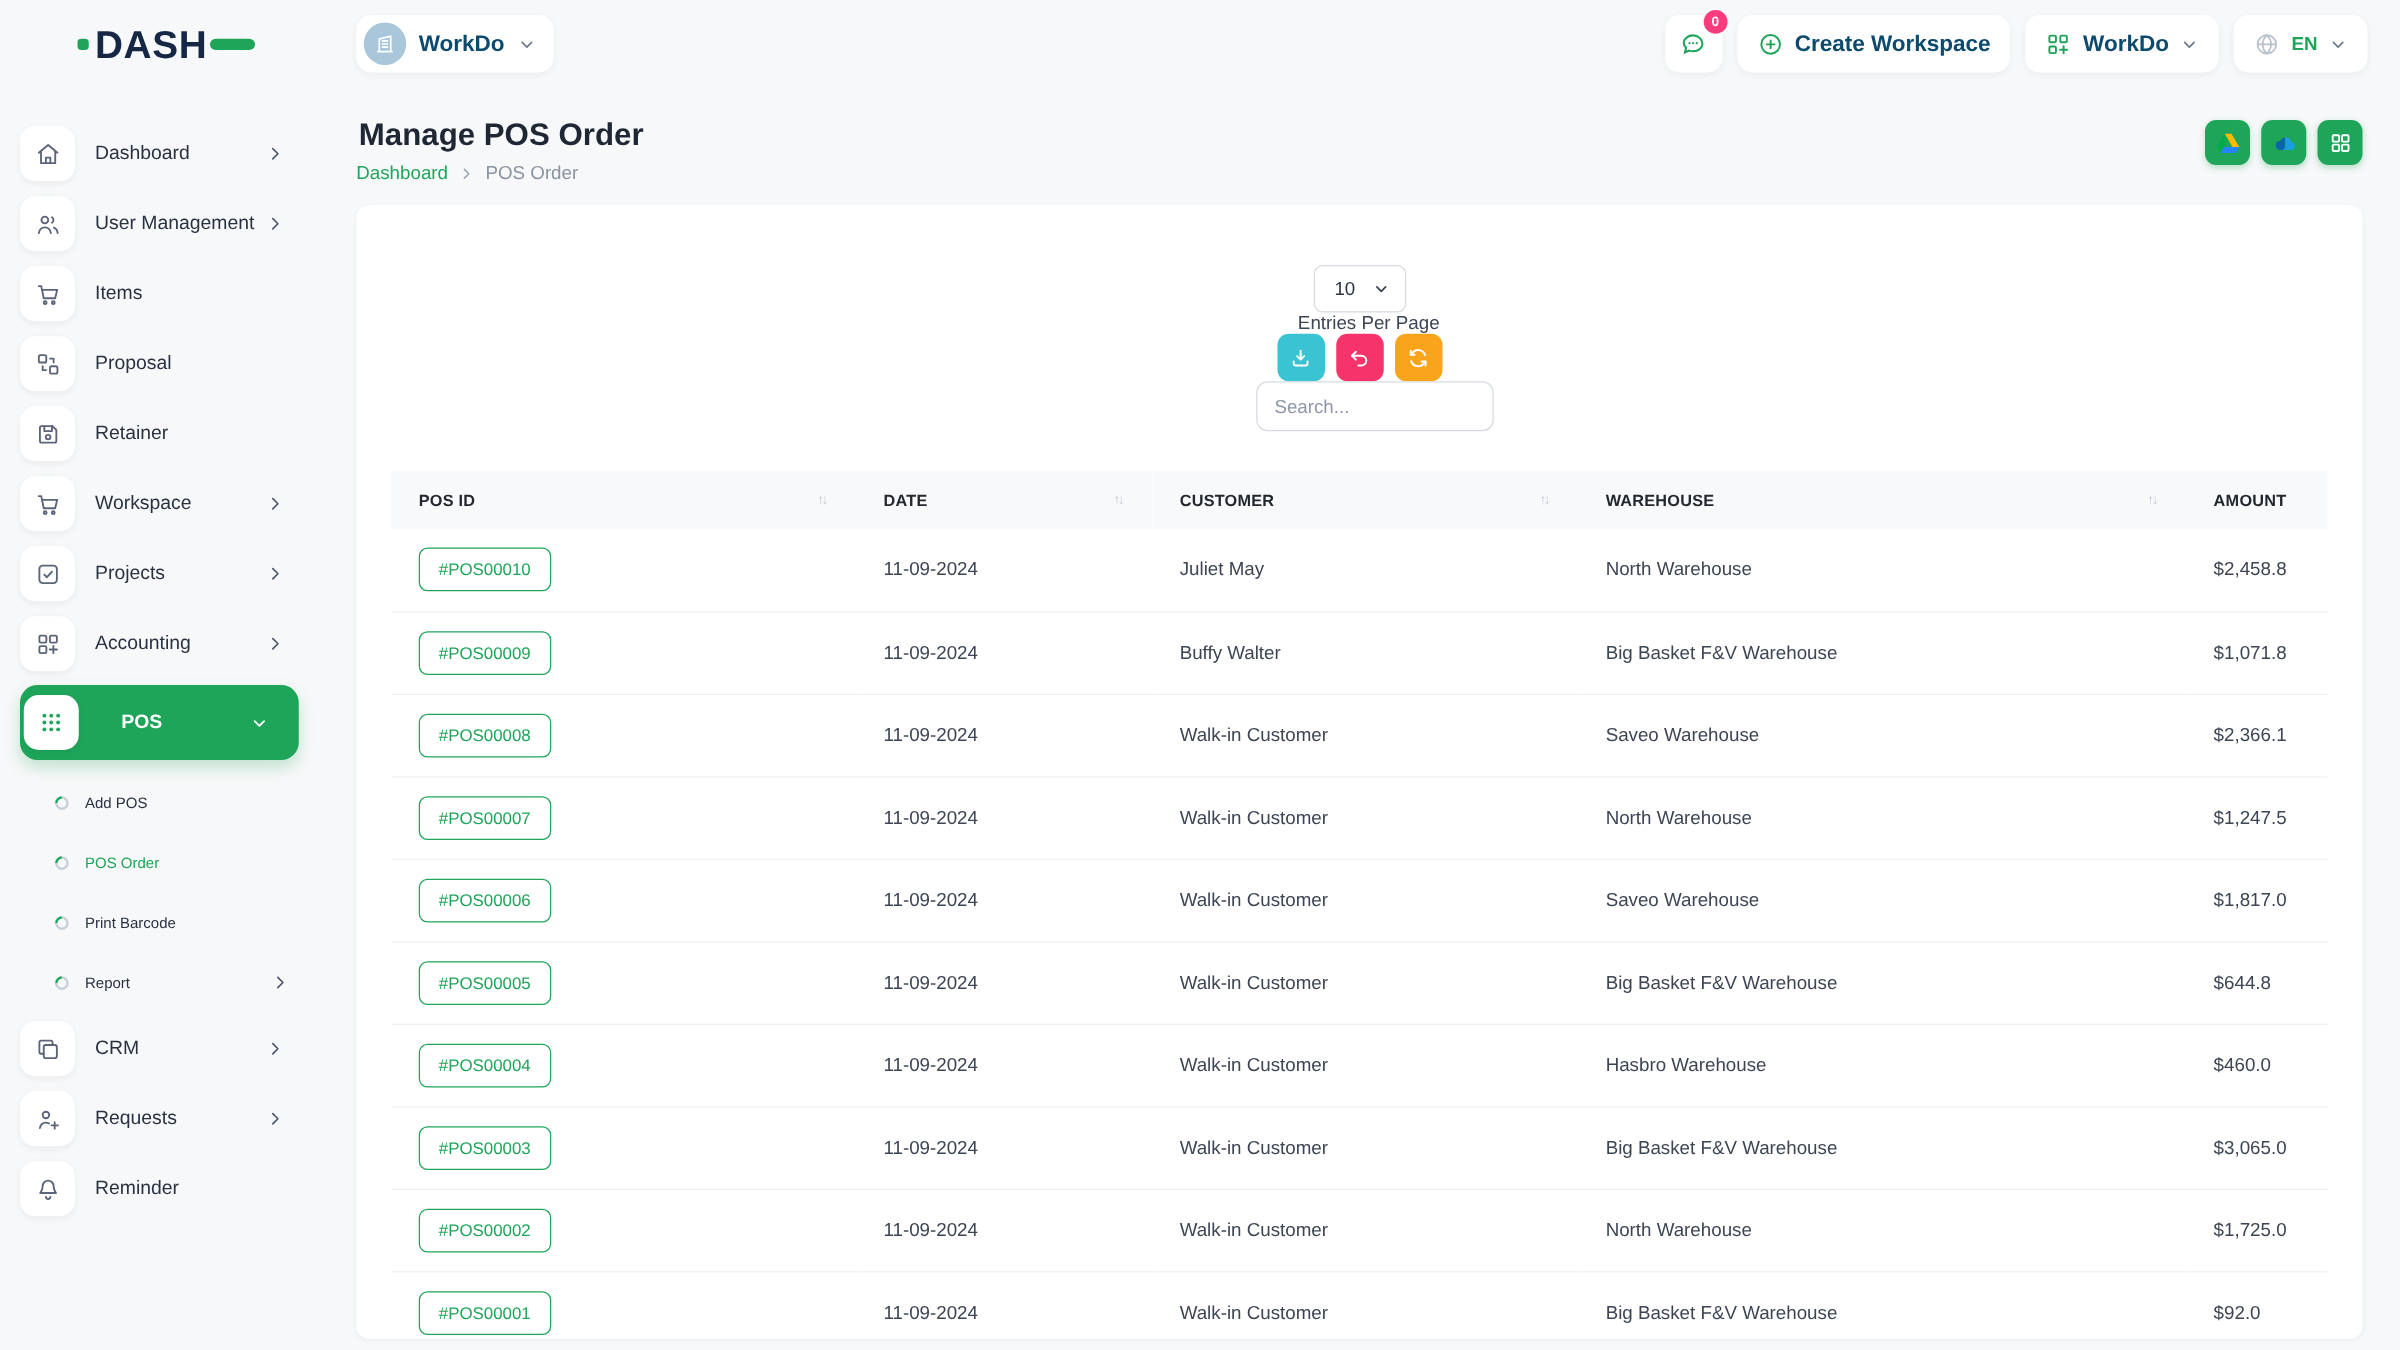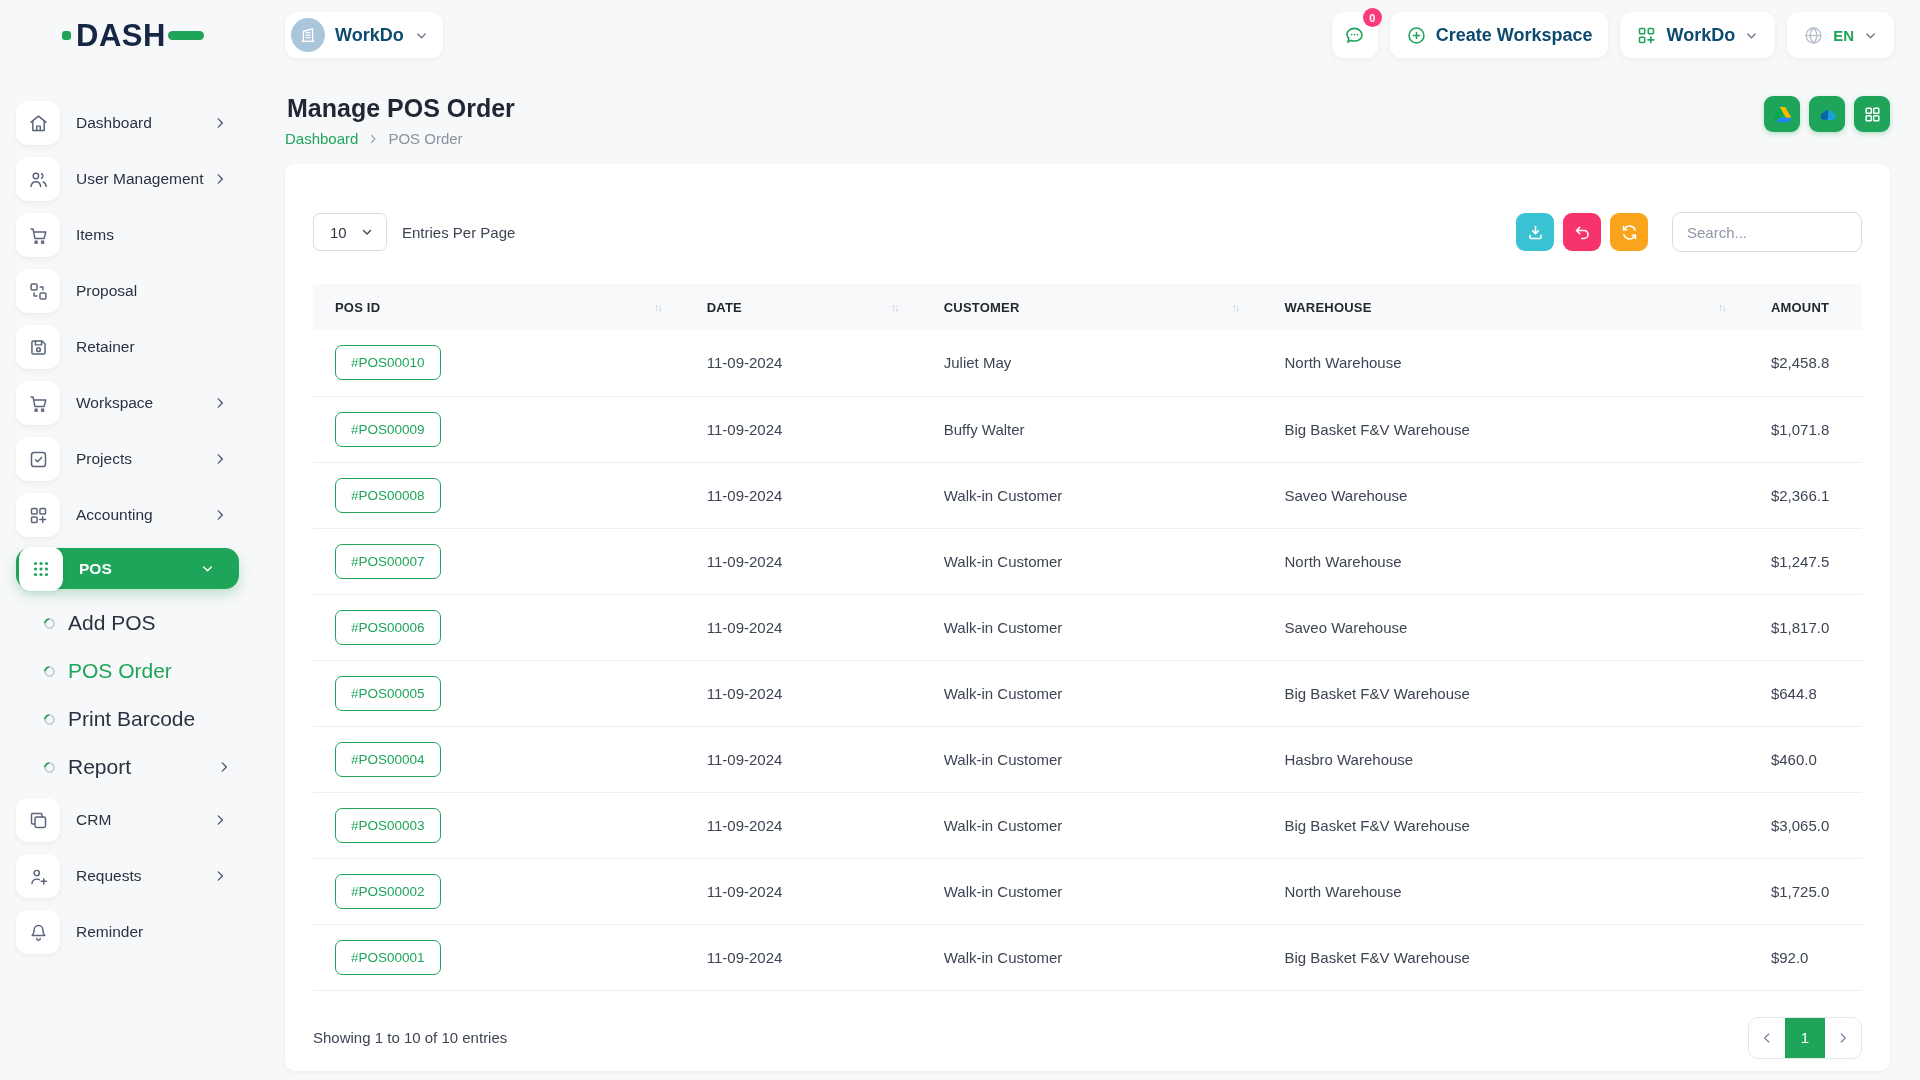--- a/index.html
+++ b/index.html
@@ -20,26 +20,26 @@
   .logo{display:flex;align-items:center;}
   .logo-dot{width:9px;height:9px;border-radius:3px;background:var(--green);margin-right:5px;}
   .logo-text{font-size:31px;font-weight:800;color:var(--navy);letter-spacing:.5px;line-height:1;}
   .logo-bar{width:36px;height:9px;border-radius:5px;background:var(--green);margin-left:2px;}
   .side-nav{flex:1;padding-top:30px;overflow:hidden;}
   .side-item{display:flex;align-items:center;height:46px;margin:0 16px 10px;border-radius:14px;cursor:pointer;}
   .side-item .ico{width:44px;height:44px;border-radius:12px;background:#fff;
     box-shadow:0 2px 5px rgba(25,39,60,.06);display:flex;align-items:center;justify-content:center;flex:0 0 44px;}
   .side-item .lbl{margin-left:16px;font-size:15.5px;font-weight:500;color:#2a3242;}
   .side-item .chev{margin-left:auto;margin-right:12px;display:flex;align-items:center;}
-  .side-item.active{background:var(--green);height:41px;padding:0 12px 0 3px;box-shadow:0 6px 12px rgba(30,165,89,.25);}
+  .side-item.active{background:var(--green);height:60px;padding:0 12px 0 3px;box-shadow:0 6px 12px rgba(30,165,89,.25);gap:18px;}
   .side-item.active .lbl{color:#fff;font-weight:700;}
   .sub-list{margin-bottom:6px;}
   .sub-item{display:flex;align-items:center;height:48px;padding-left:44px;cursor:pointer;}
   .bullet{width:11px;height:11px;border-radius:50%;border:2.5px solid #c7cfd9;border-top-color:var(--green);transform:rotate(-45deg);flex:0 0 11px;}
-  .sub-item .lbl{margin-left:13px;font-size:21px;color:#2a3242;}
+  .sub-item .lbl{margin-left:13px;font-size:12px;color:#2a3242;}
   .sub-item.active .lbl{color:var(--green);}
   .sub-item .chev{margin-left:auto;margin-right:24px;display:flex;align-items:center;}
 
   
   .main{flex:1;display:flex;flex-direction:column;min-width:0;}
   .topbar{height:70px;flex:0 0 70px;display:flex;align-items:center;padding:0 26px 0 30px;gap:12px;}
   .pill{background:#fff;border-radius:12px;height:46px;display:flex;align-items:center;
     box-shadow:0 2px 6px rgba(25,39,60,.05);cursor:pointer;}
   .ws-pill{padding:0 14px 0 6px;gap:10px;}
   .avatar{width:34px;height:34px;border-radius:50%;background:#a9c6da;display:flex;align-items:center;justify-content:center;}
@@ -57,21 +57,21 @@
   .breadcrumb{margin-top:8px;display:flex;align-items:center;gap:9px;font-size:15px;}
   .bc-link{color:var(--green);cursor:pointer;}
   .bc-sep{display:flex;align-items:center;}
   .bc-cur{color:#8a93a0;}
   .quick{display:flex;gap:9px;margin-top:4px;}
   .qbtn{width:36px;height:36px;border-radius:9px;background:var(--green);border:none;display:flex;
     align-items:center;justify-content:center;cursor:pointer;box-shadow:0 2px 5px rgba(30,165,89,.3);}
 
   .card{margin-top:17px;background:#fff;border-radius:10px;height:907px;padding:48px 28px 0;
     box-shadow:0 1px 4px rgba(20,30,50,.05);}
-  .controls{display:flex;align-items:center;}
+  .controls{display:flex;align-items:center;flex-direction:column;}
   .select{width:74px;height:38px;border:1px solid #d6dbe1;border-radius:7px;background:#fff;display:flex;
     align-items:center;justify-content:space-between;padding:0 12px 0 16px;font-size:15px;color:#2f3644;cursor:pointer;}
   .entries-label{margin-left:15px;font-size:15px;color:#3d4554;}
   .act-btn{width:38px;height:38px;border-radius:9px;border:none;display:flex;align-items:center;justify-content:center;cursor:pointer;margin-left:9px;}
   .act-btn:first-of-type{margin-left:auto;}
   .act-cyan{background:var(--cyan);}
   .act-pink{background:var(--pink);}
   .act-orange{background:var(--orange);}
   .search{margin-left:24px;width:190px;height:40px;border:1px solid #d6dbe1;border-radius:9px;padding:0 14px;
     font-size:15px;color:#2f3644;font-family:"Liberation Sans",sans-serif;outline:none;background:#fff;}

